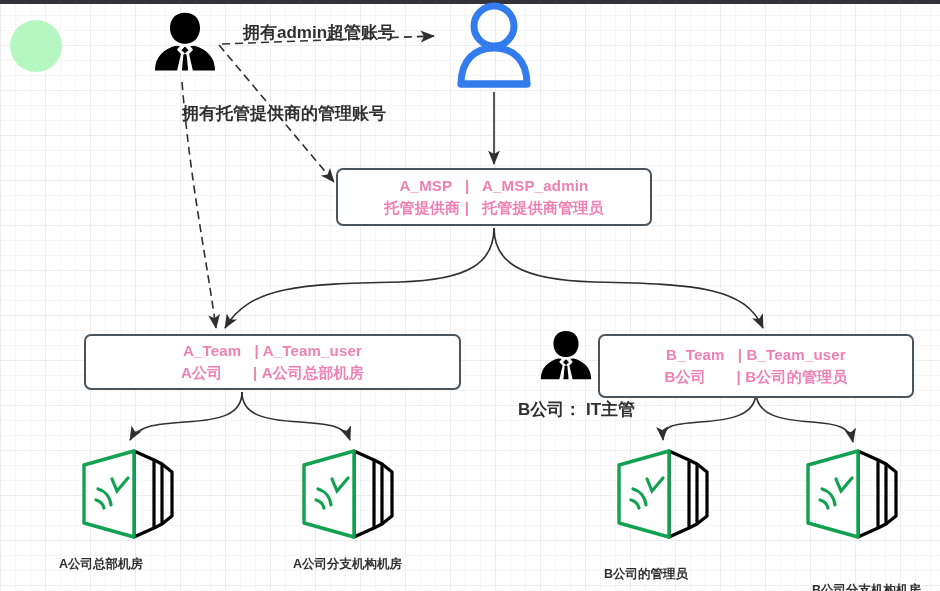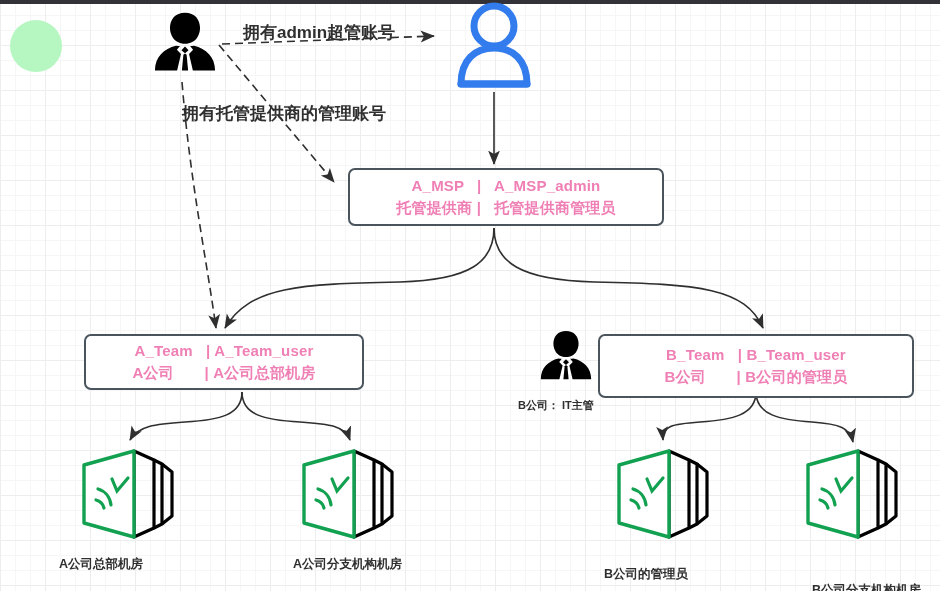--- a/index.html
+++ b/index.html
@@ -46,22 +46,22 @@
     font-size: 15px;
     line-height: 1.45;
     white-space: pre;
     letter-spacing: 0.2px;
   }
   .node-box .line1, .node-box .line2 {
     display: block;
     text-align: center;
     white-space: pre;
   }
-  #msp-box   { left: 336px; top: 168px; width: 316px; height: 58px; margin-left: 12px; }
-  #a-team-box{ left: 84px;  top: 334px; width: 280px; height: 56px; }
+  #msp-box   { left: 336px; top: 168px; width: 316px; height: 58px; }
+  #a-team-box{ left: 84px;  top: 334px; width: 377px; height: 56px; }
   #b-team-box{ left: 598px; top: 334px; width: 316px; height: 64px; }
 
   
   .icon-wrap { position: absolute; }
   #person-black-1 { left: 148px; top: 8px;  width: 74px; height: 74px; }
   #person-black-2 { left: 535px; top: 327px; width: 62px; height: 62px; }
   #person-blue    { left: 449px; top: 2px;  width: 90px; height: 88px; }
   #green-circle   { left: 10px; top: 20px; width: 52px; height: 52px;
                     border-radius: 50%; background: #b6f7c1; }
 
@@ -87,21 +87,21 @@
     font-size: 12.5px;
     font-weight: bold;
     color: #2f2f2f;
     white-space: nowrap;
   }
   #dc-label-1 { left: 59px;  top: 556px; }
   #dc-label-2 { left: 293px; top: 556px; }
   #dc-label-3 { left: 604px; top: 566px; }
   #dc-label-4 { left: 812px; top: 566px; margin-top: 16px; }
   #label-b-it { position: absolute; left: 518px; top: 398px;
-                font-size: 11px; font-weight: bold; color: #2f2f2f;
+                font-size: 17px; font-weight: bold; color: #2f2f2f;
                 white-space: nowrap; }
 
   #edges { position: absolute; left: 0; top: 0; width: 940px; height: 591px;
            pointer-events: none; }
 </style>
 </head>
 <body>
 
 <div id="canvas">
 

